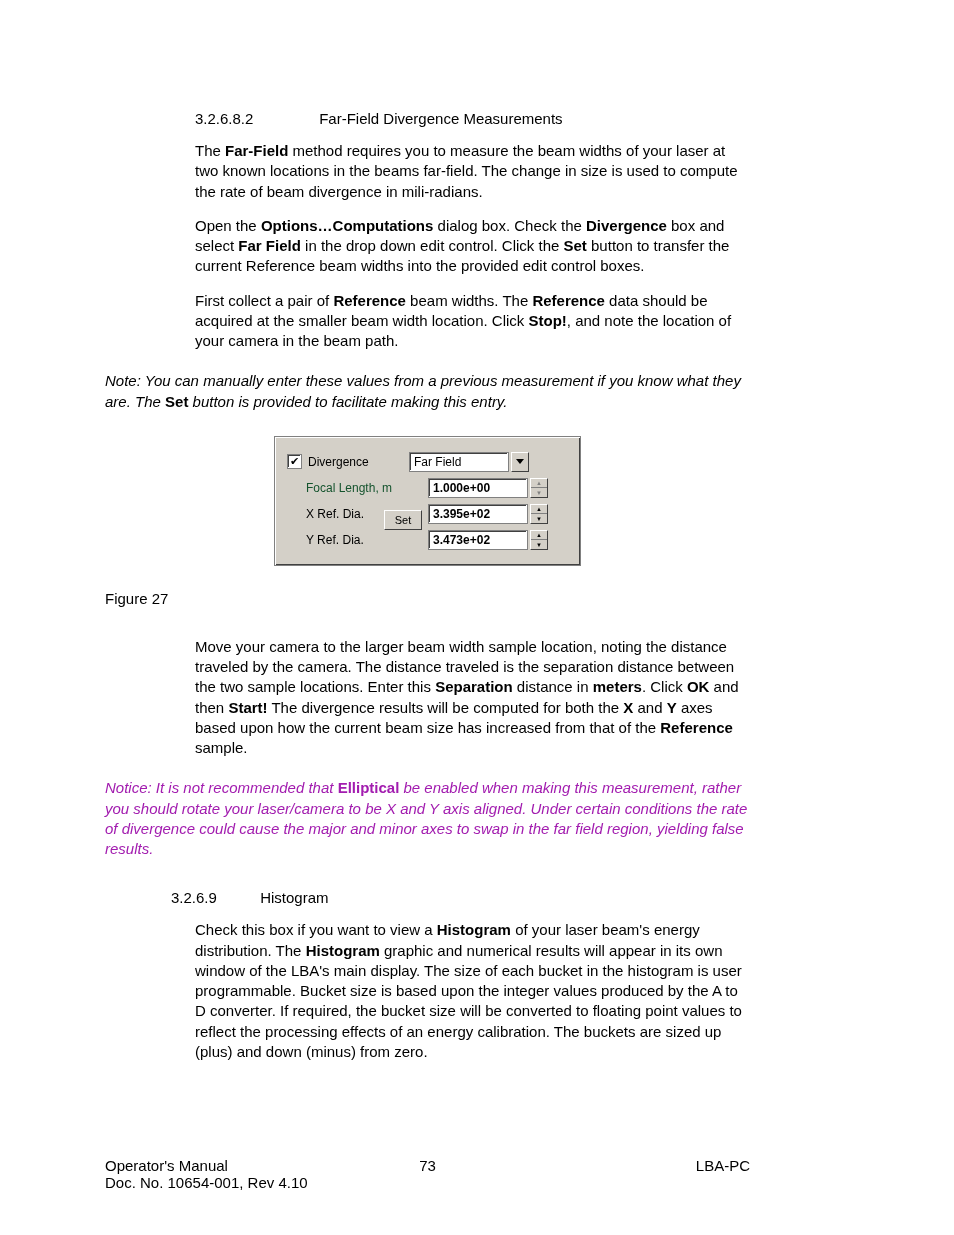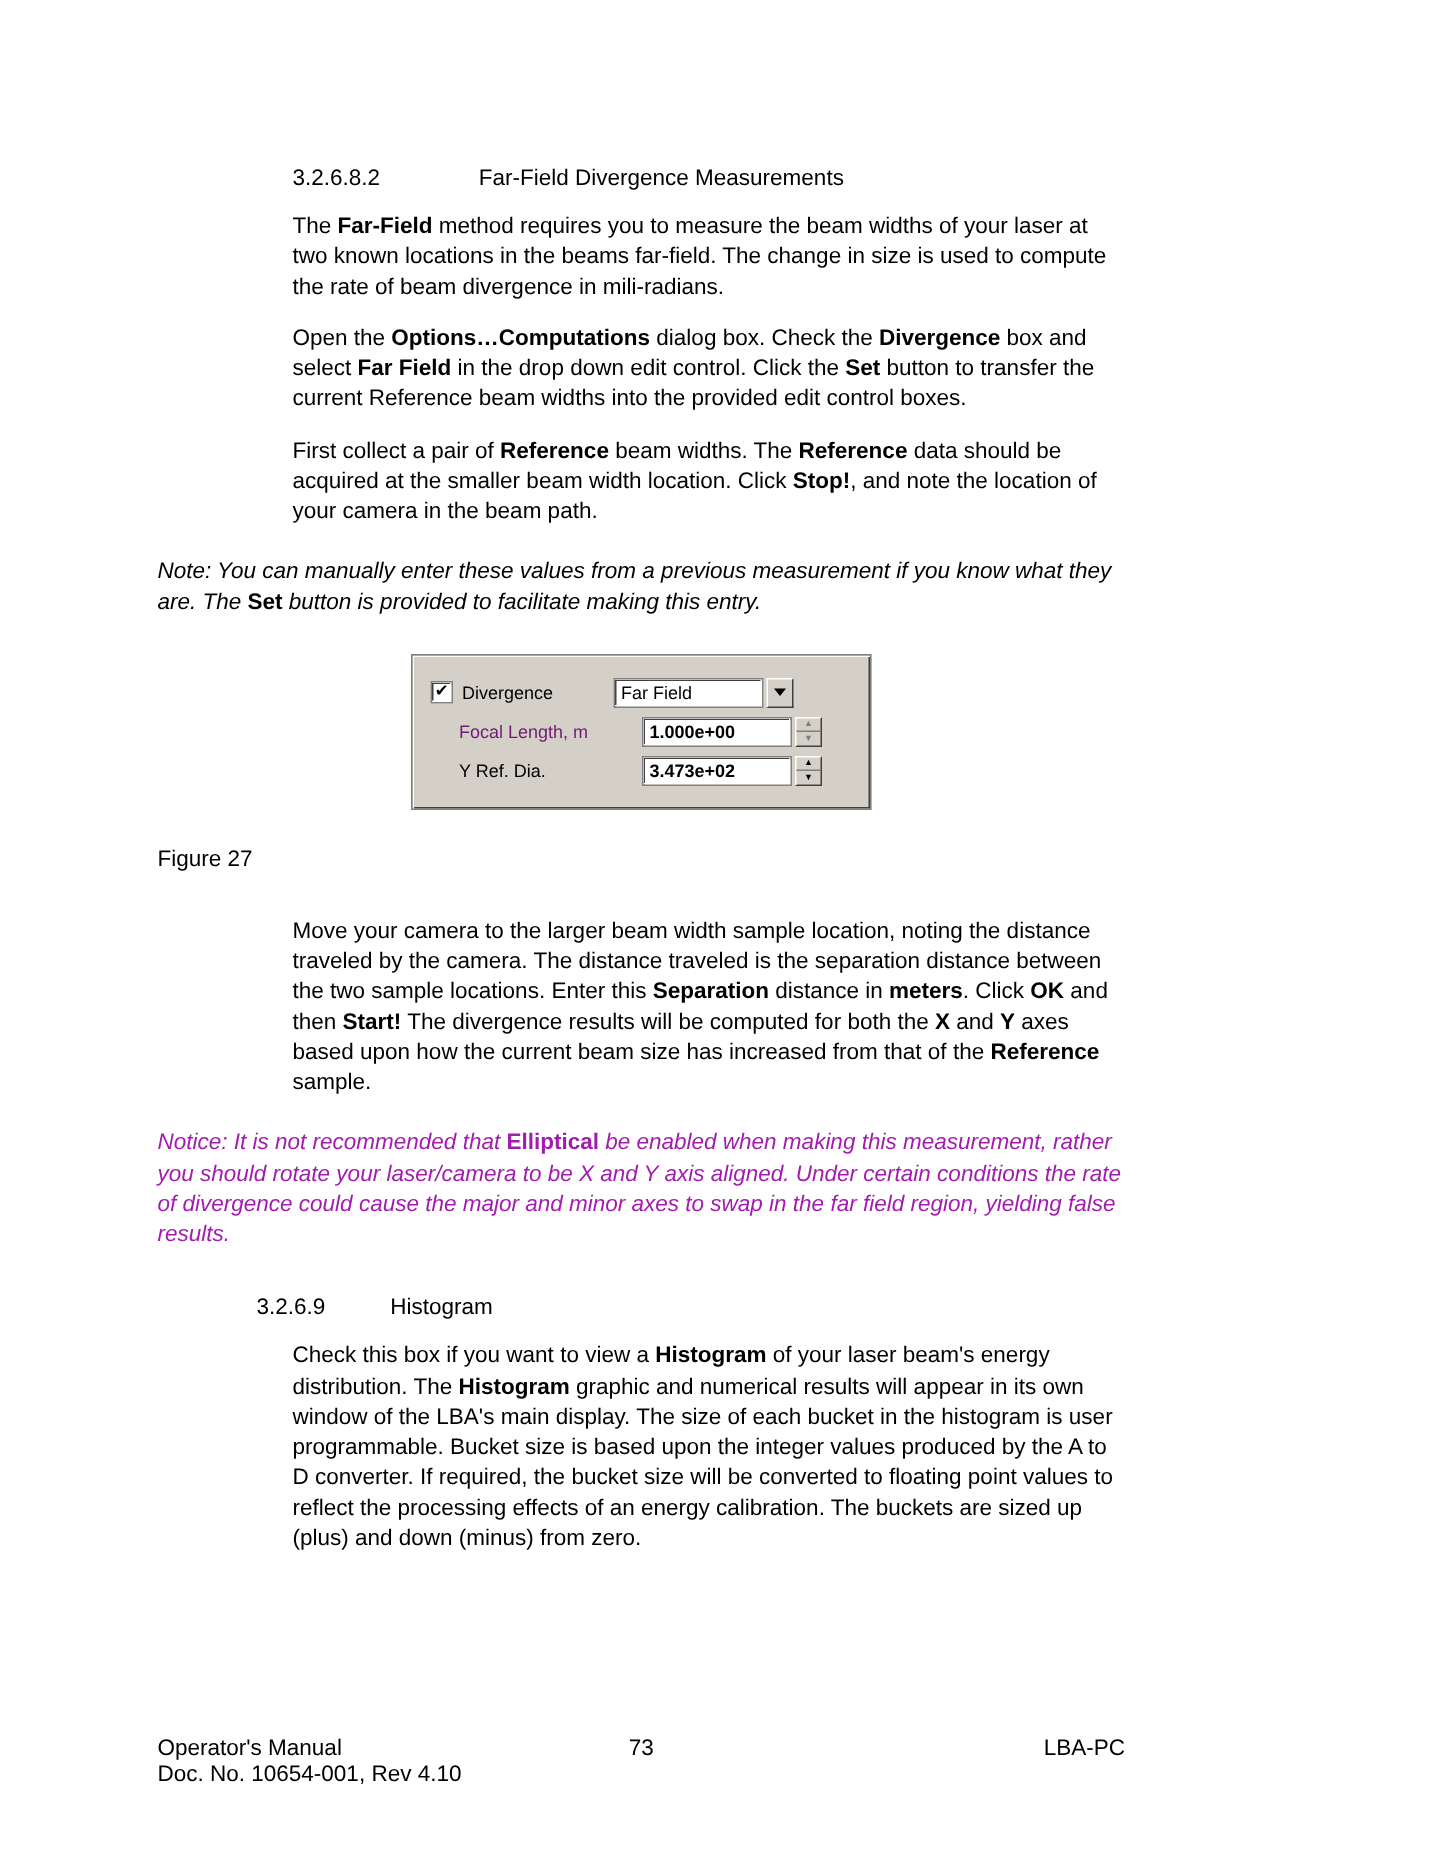--- a/index.html
+++ b/index.html
@@ -84,21 +84,21 @@
     background: #fff;
     border: 1px solid #808080;
     box-shadow: inset -1px -1px 0 #fff, inset 1px 1px 0 #404040;
     display: inline-flex;
     align-items: center;
     justify-content: center;
     margin-right: 6px;
     font-size: 11px;
     line-height: 1;
   }
-  .disabled-label { color: #701a75; }
+  .disabled-label { color: #14532d; }
   .field {
     position: relative;
     width: 100px;
     height: 20px;
     background: #fff;
     border: 1px solid #808080;
     box-shadow: inset -1px -1px 0 #fff, inset 1px 1px 0 #404040;
     padding: 2px 4px;
     box-sizing: border-box;
     font-size: 12px;
@@ -231,20 +231,37 @@
             <span>1.000e+00</span>
           </div>
         <div class="spin disabled">
             <div class="half">▲</div>
             <div class="half">▼</div>
           </div>
       </div>
     </div>
 
 
+    <div class="dlg-row">
+      <div class="dlg-label-col" style="padding-left:19px; position:relative;">
+        <span>X Ref. Dia.</span>
+        <div class="set-btn">
+            <span>Set</span>
+          </div>
+      </div>
+      <div class="dlg-ctrl-col">
+        <div class="field bold-val">
+            <span>3.395e+02</span>
+          </div>
+        <div class="spin">
+            <div class="half">▲</div>
+            <div class="half">▼</div>
+          </div>
+      </div>
+    </div>
 
     <div class="dlg-row">
       <div class="dlg-label-col" style="padding-left:19px;">
         <span>Y Ref. Dia.</span>
       </div>
       <div class="dlg-ctrl-col">
         <div class="field bold-val">
             <span>3.473e+02</span>
           </div>
         <div class="spin">

